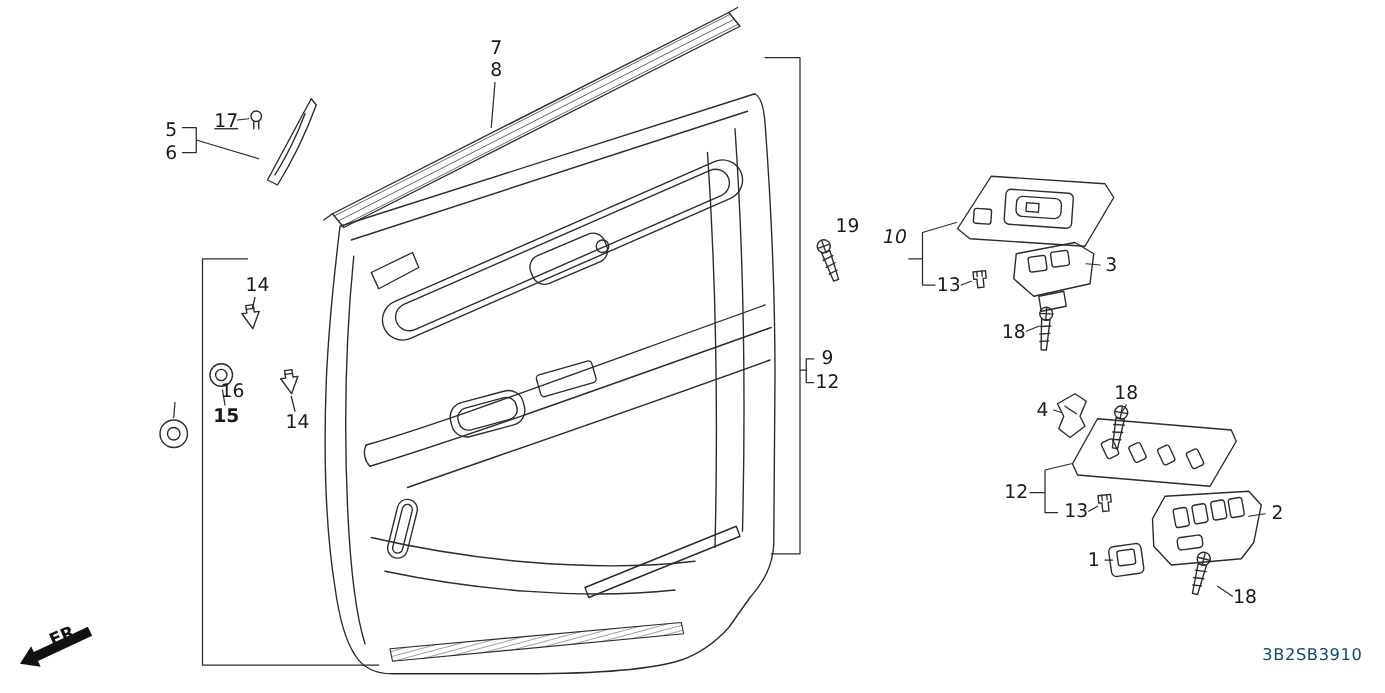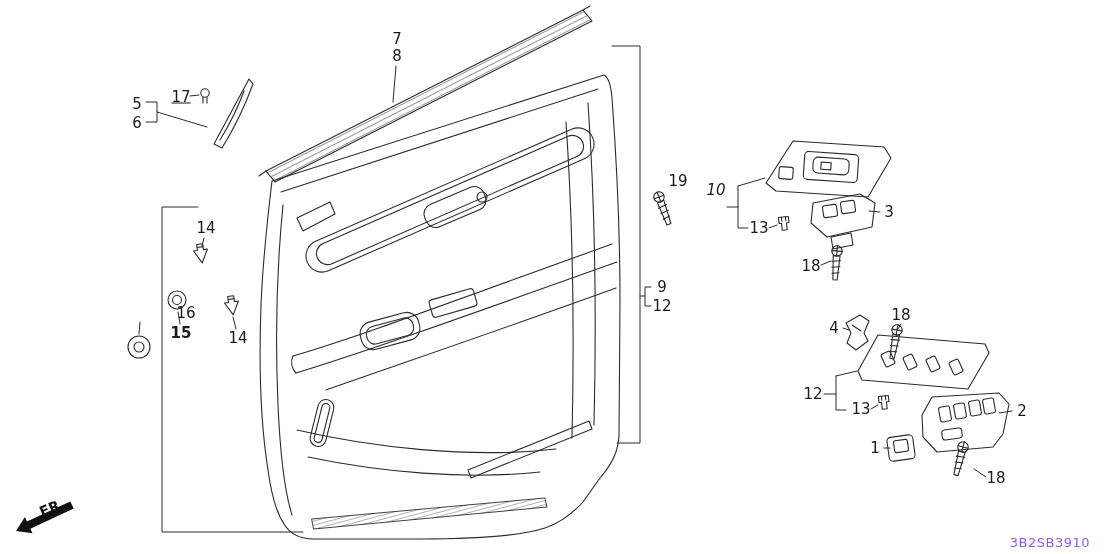--- a/index.html
+++ b/index.html
@@ -14,24 +14,24 @@
   .part-label{
     position:absolute;
     transform:translate(-50%,-50%);
     font-size:15px;
     color:#1a1a1a;
     white-space:nowrap;
     line-height:1;
   }
   .diagram-code{
     position:absolute;
-    right:18px;bottom:4px;
+    right:18px;bottom:22px;
     font-size:13px;
     letter-spacing:.5px;
-    color:#8b5cf6;
+    color:#0c4a6e;
   }
 </style>
 </head>
 <body>
 
 <div class="stage">
 
   <svg width="1108" height="554" viewBox="0 0 1108 554">
     <defs>
       <pattern id="hatch" width="5" height="5" patternUnits="userSpaceOnUse" patternTransform="rotate(63)">

